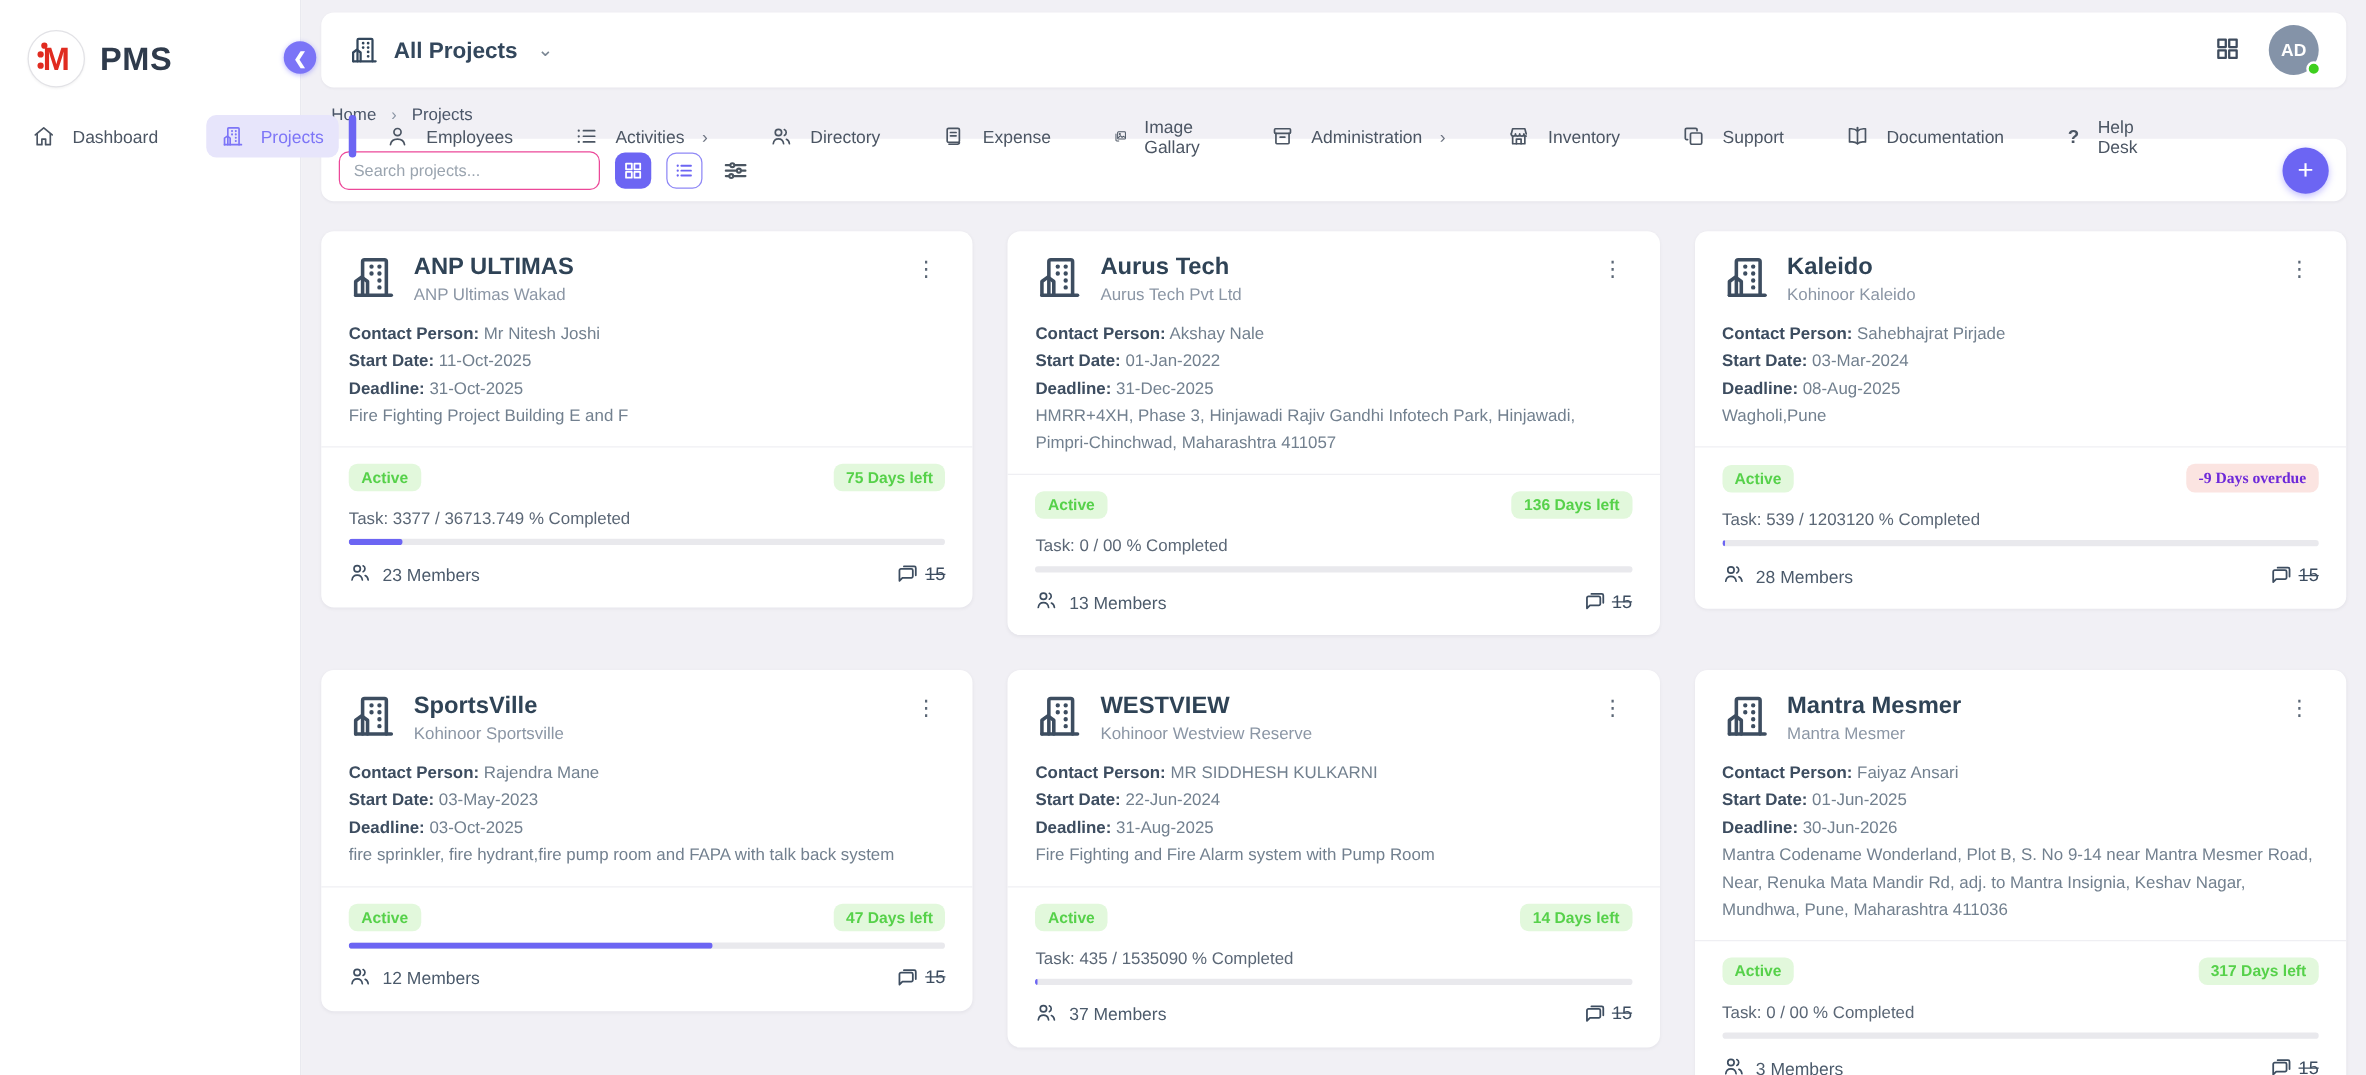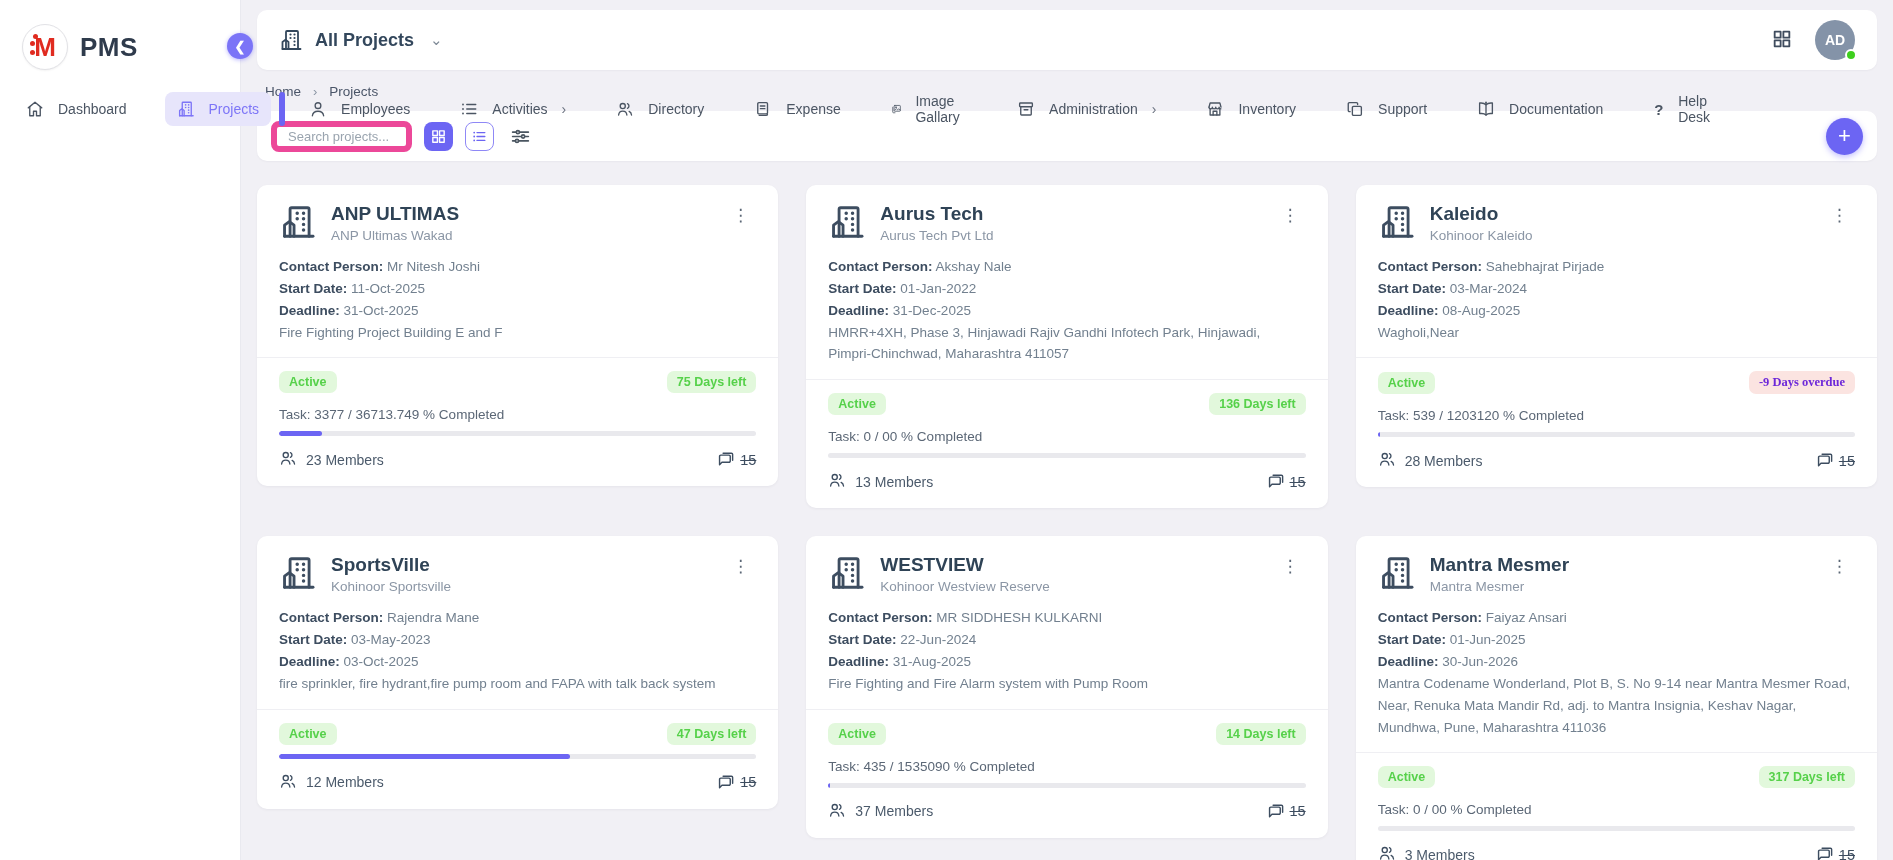--- a/index.html
+++ b/index.html
@@ -69,21 +69,21 @@
     background:#3ecf1e; border:2px solid #fff;
   }
   .breadcrumb { display:flex; align-items:center; gap:12px; padding:14px 8px 12px 8px; font-size:13.5px; color:#4a5568; }
   .crumb { cursor:pointer; }
   .crumb-sep { color:#8b96a5; font-size:13px; }
   .toolbar {
     background:#fff; border-radius:10px; height:50px; display:flex; align-items:center;
     gap:12px; padding:0 14px; box-shadow:0 1px 2px rgba(20,20,40,.04);
   }
   .search-input {
-    width:141px; height:31px; border:6px solid #ec4899; border-radius:8px; padding:0 11px;
+    width:209px; height:31px; border:1px solid #ec4899; border-radius:8px; padding:0 11px;
     font-size:13px; color:#4a5568; outline:none; font-family:"Liberation Sans", sans-serif;
   }
   .search-input::placeholder { color:#9aa4af; }
   .icon-btn {
     width:29px; height:29px; border-radius:8px; display:flex; align-items:center;
     justify-content:center; cursor:pointer; border:none; background:none;
   }
   .icon-btn svg { width:17px; height:17px; }
   .view-grid { background:#6c65f3; }
   .view-grid svg { stroke:#fff; }
@@ -447,21 +447,21 @@
         <div class="card-titles">
           <div class="card-title">Kaleido</div>
           <div class="card-sub">Kohinoor Kaleido</div>
         </div>
         <button class="kebab">⋮</button>
       </div>
       <div class="meta">
         <div><b>Contact Person:</b> <span>Sahebhajrat Pirjade</span></div>
         <div><b>Start Date:</b> <span>03-Mar-2024</span></div>
         <div><b>Deadline:</b> <span>08-Aug-2025</span></div>
-        <div>Wagholi,Near</div>
+        <div>Wagholi,Pune</div>
       </div>
       <div class="divider"></div>
       <div class="badge-row">
         <span class="badge green">Active</span>
         <span class="badge red">-9 Days overdue</span>
       </div>
       <div class="task-row">
         <span>Task: 539 / 120312</span>
         <span>0 % Completed</span>
       </div>

